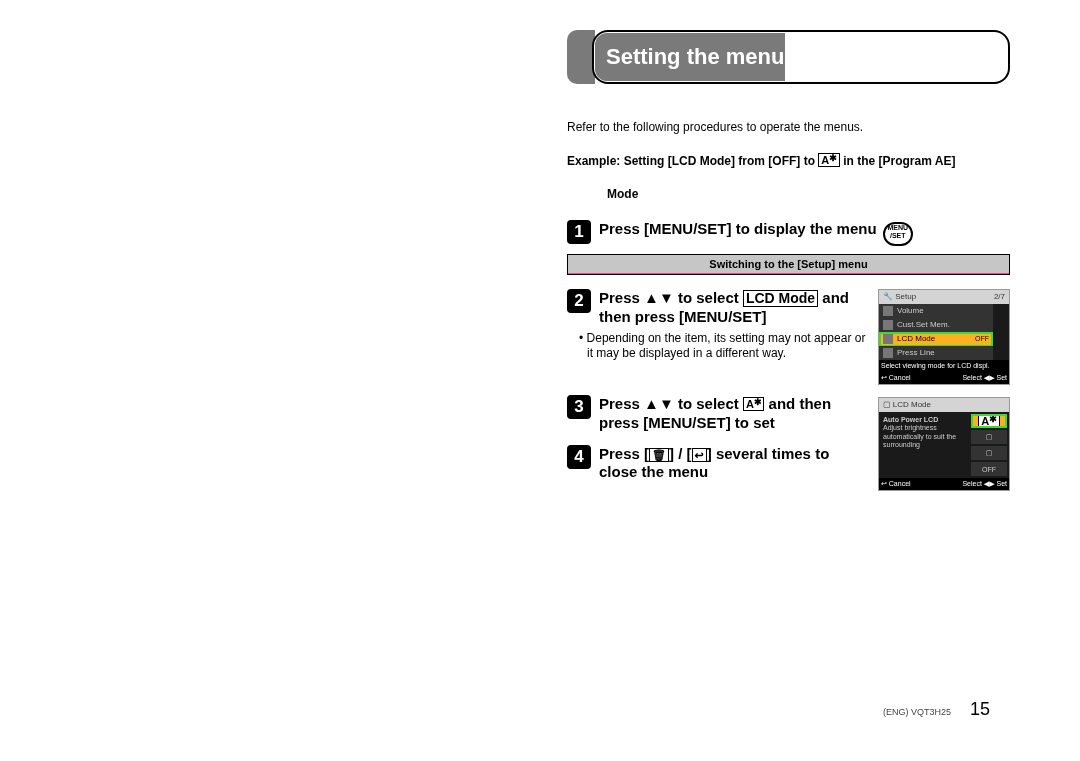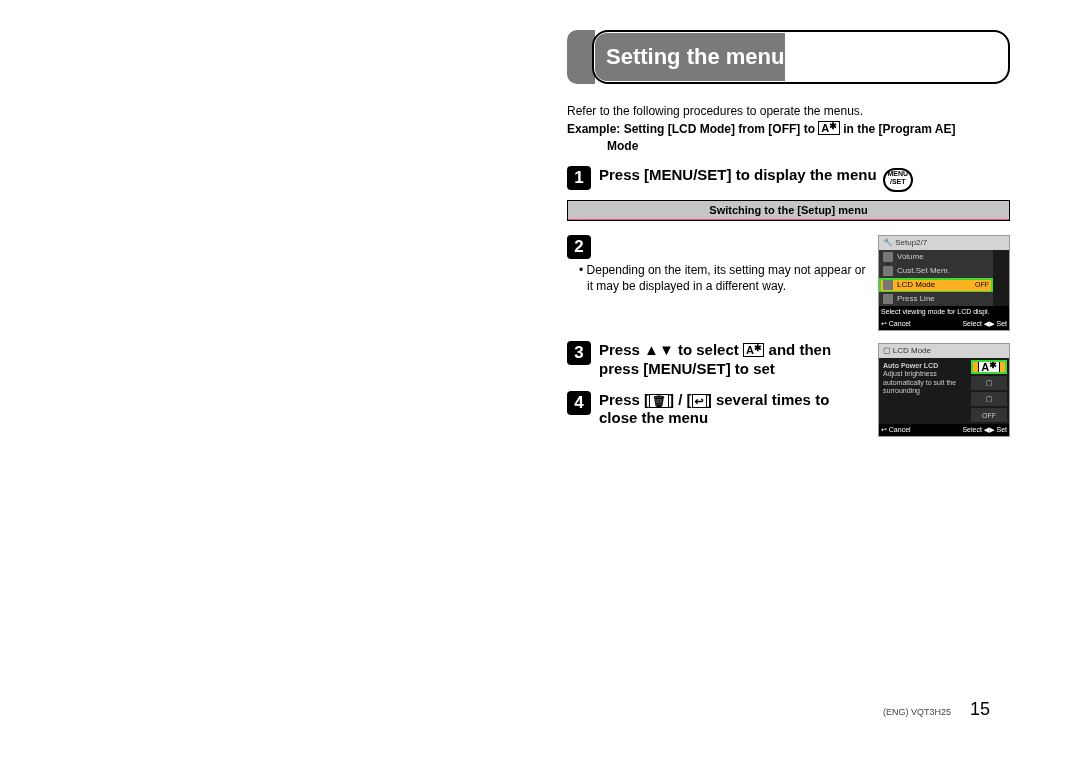--- a/index.html
+++ b/index.html
@@ -5,21 +5,21 @@
   html,body{margin:0;padding:0;background:#fff;font-family:Arial,Helvetica,sans-serif}
   .page{width:1080px;height:761px;position:relative;background:#fff}
   .sheet{position:absolute;left:430px;top:30px;width:600px;height:700px}
   
   .title-tab{position:relative;height:54px;margin-bottom:16px}
   .tab-stub{position:absolute;left:137px;top:0;width:28px;height:54px;background:#7a7a7a;border-radius:10px 0 0 10px}
   .tab-main{position:absolute;left:162px;top:0;right:20px;height:50px;border:2px solid #000;border-radius:16px;background:#fff}
   .tab-fill{position:absolute;left:1px;top:1px;bottom:1px;width:190px;background:#7a7a7a;border-radius:12px 0 0 12px}
   .tab-text{position:absolute;left:12px;top:0;height:50px;line-height:50px;color:#fff;font-size:22px;font-weight:bold}
   .content{position:absolute;left:137px;right:20px;top:72px;bottom:10px;color:#000}
-  .p-small{font-size:12px;line-height:1.25;margin:2px 0}
+  .p-small{font-size:12px;line-height:1.25;margin:18px 0}
   .p-bold{font-weight:bold}
   .indent{padding-left:40px}
   .step{display:flex;align-items:flex-start;margin-top:12px}
   .step-num{flex:none;width:24px;height:24px;border-radius:4px;background:#000;color:#fff;font-weight:bold;font-size:17px;text-align:center;line-height:24px;margin-right:8px}
   .step-text{font-size:15px;font-weight:bold;line-height:1.25}
   .menu-btn{display:inline-block;width:26px;height:20px;border:2px solid #000;border-radius:12px;font-size:7px;line-height:8px;text-align:center;font-weight:bold;vertical-align:-4px;margin-left:2px}
   .menu-btn span{display:block}
   .boxed{display:inline-block;border:1px solid #000;padding:0 2px;font-size:14px;line-height:1.1}
   .auto-icon{display:inline-block;border:1px solid #000;padding:0 2px;font-size:11px;font-weight:bold;line-height:1.1;vertical-align:1px}
   .auto-icon::after{content:"✱";font-size:9px;vertical-align:top}
@@ -34,21 +34,21 @@
   .shot1{width:130px;height:98px;position:relative;font-size:8px}
   .shot1-head{position:absolute;left:4px;right:4px;top:2px;color:#666;font-weight:bold}
   .shot1-tabs{position:absolute;left:14px;top:28px;display:flex;gap:8px}
   .shot1-tab{width:36px;height:40px;border:1px solid #aaa;background:#eee;display:flex;flex-direction:column;align-items:center;justify-content:flex-end;font-size:7px;color:#555;padding-bottom:2px;position:relative}
   .shot1-tab.sel{border:2px solid #3bdc2f;background:#ffd54a}
   .shot1-tab .ic{width:16px;height:16px;background:#ddd;margin:4px auto 2px;border-radius:2px}
   .shot1-tab.sel .ic{background:#fff}
   .shot1-foot{position:absolute;left:4px;right:4px;bottom:2px;background:#000;color:#fff;display:flex;justify-content:space-between;font-size:7px;padding:0 2px}
   
   .shot2{width:130px;height:94px;position:relative;font-size:8px;color:#fff;background:#1a1a1a;margin-left:auto}
-  .s2-head{position:absolute;left:0;right:0;top:0;height:14px;background:#d4d4d4;color:#333;display:flex;padding:0 4px;font-size:8px;line-height:14px}
+  .s2-head{position:absolute;left:0;right:0;top:0;height:14px;background:#d4d4d4;color:#333;display:flex;justify-content:space-between;padding:0 4px;font-size:8px;line-height:14px}
   .s2-row{position:absolute;left:0;right:16px;height:14px;border-bottom:1px solid #000;background:#333;color:#ccc;font-size:8px;line-height:14px;padding:0 18px}
   .s2-row.sel{background:#ffb020;color:#000;outline:2px solid #3bdc2f;outline-offset:-2px}
   .s2-row .val{position:absolute;right:4px;top:0;font-size:7px}
   .s2-row .icl{position:absolute;left:4px;top:2px;width:10px;height:10px;background:#777}
   .s2-foot{position:absolute;left:0;right:0;bottom:0;height:12px;background:#000;color:#fff;display:flex;justify-content:space-between;font-size:7px;padding:0 2px;line-height:12px}
   .s2-msg{position:absolute;left:0;right:0;bottom:12px;height:12px;background:#000;color:#fff;font-size:7px;line-height:12px;padding:0 2px;overflow:hidden;white-space:nowrap}
   
   .shot3{width:130px;height:92px;position:relative;font-size:8px;color:#fff;background:#1a1a1a;margin-left:auto;margin-top:2px}
   .s3-head{position:absolute;left:0;right:0;top:0;height:14px;background:#d4d4d4;color:#333;font-size:8px;line-height:14px;padding:0 4px}
   .s3-title{position:absolute;left:4px;top:18px;right:44px;color:#ccc;font-size:7px;line-height:1.2}
@@ -93,20 +93,23 @@
     </div>
 
     <div class="gray-box">
       <div class="gray-head">Switching to the [Setup] menu</div>
     </div>
 
     <div class="row-split" style="margin-top:14px">
       <div class="left">
         <div class="step" style="margin-top:0">
           <div class="step-num">2</div>
+          <div class="step-text">
+            <span>Press ▲▼ to select </span><span class="boxed">LCD Mode</span><span> and then press [MENU/SET]</span>
+          </div>
         </div>
         <div class="bullet">• <span>Depending on the item, its setting may not appear or it may be displayed in a different way.</span></div>
       </div>
       <div class="shot shot2">
         <div class="s2-head">
               <span>🔧 Setup</span>
               <span>2/7</span>
             </div>
         <div class="s2-row" style="top:14px"><span class="icl"></span><span>Volume</span></div>
         <div class="s2-row" style="top:28px"><span class="icl"></span><span>Cust.Set Mem.</span></div>

